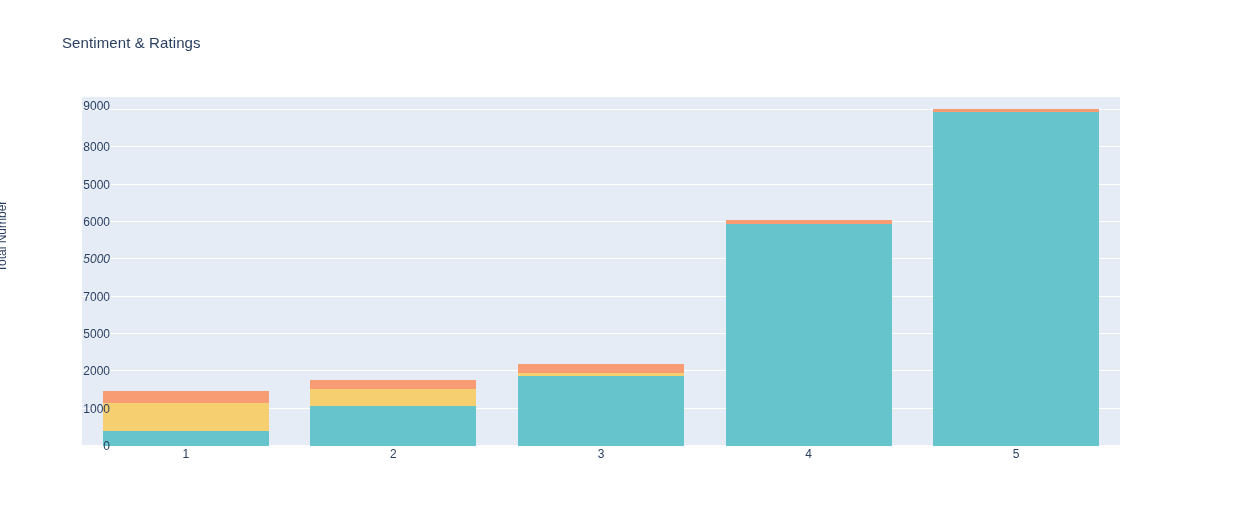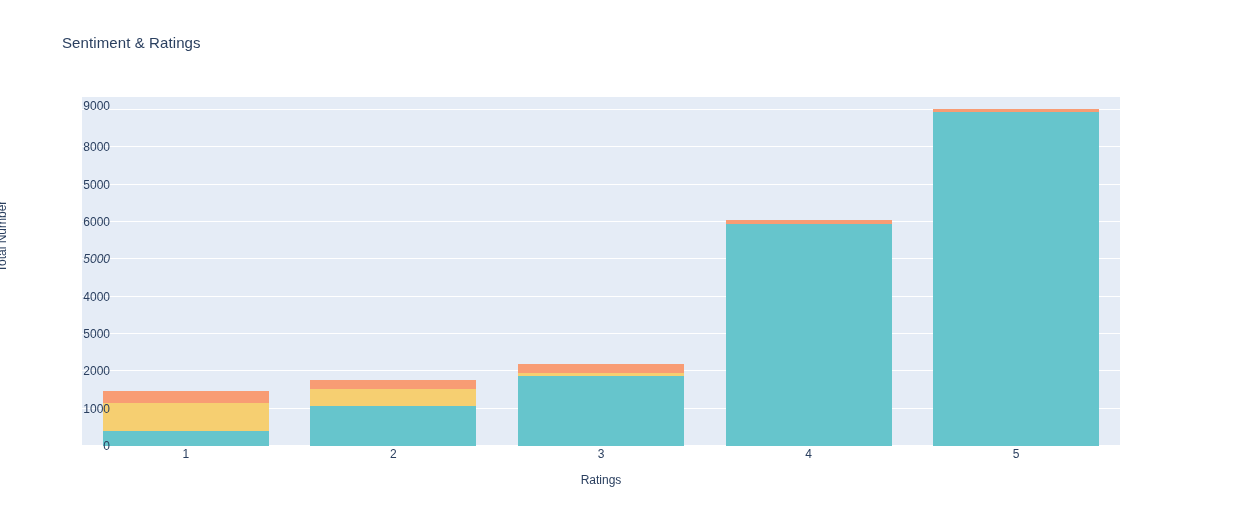--- a/index.html
+++ b/index.html
@@ -167,31 +167,30 @@
           <div class="seg" style="bottom: 334.07px; height: 2.9861px; background: rgb(248, 156, 116);"></div>
         </div>
       </div>
   </div>
 
   <div id="y-ticks">
       <div class="y-tick" style="top: 446px;">0</div>
       <div class="y-tick" style="top: 408.674px;">1000</div>
       <div class="y-tick" style="top: 371.348px;">2000</div>
       <div class="y-tick" style="top: 334.021px;">5000</div>
-      <div class="y-tick" style="top: 296.695px;">4000</div>
+      <div class="y-tick" style="top: 296.695px;">7000</div>
       <div class="y-tick" style="top: 259.369px; font-style: italic;">5000</div>
       <div class="y-tick" style="top: 222.043px;">6000</div>
       <div class="y-tick" style="top: 184.717px;">5000</div>
       <div class="y-tick" style="top: 147.39px;">8000</div>
       <div class="y-tick" style="top: 106px;">9000</div>
     </div>
   <div id="x-ticks">
       <div class="x-tick" style="left: 102.8px;">1</div>
       <div class="x-tick" style="left: 310.4px;">2</div>
       <div class="x-tick" style="left: 518px;">3</div>
       <div class="x-tick" style="left: 725.6px;">4</div>
       <div class="x-tick" style="left: 933.2px;">5</div>
     </div>
 
-  <div id="x-axis-title">Ratings</div>
 
 
 </div>
 
 </body></html>

